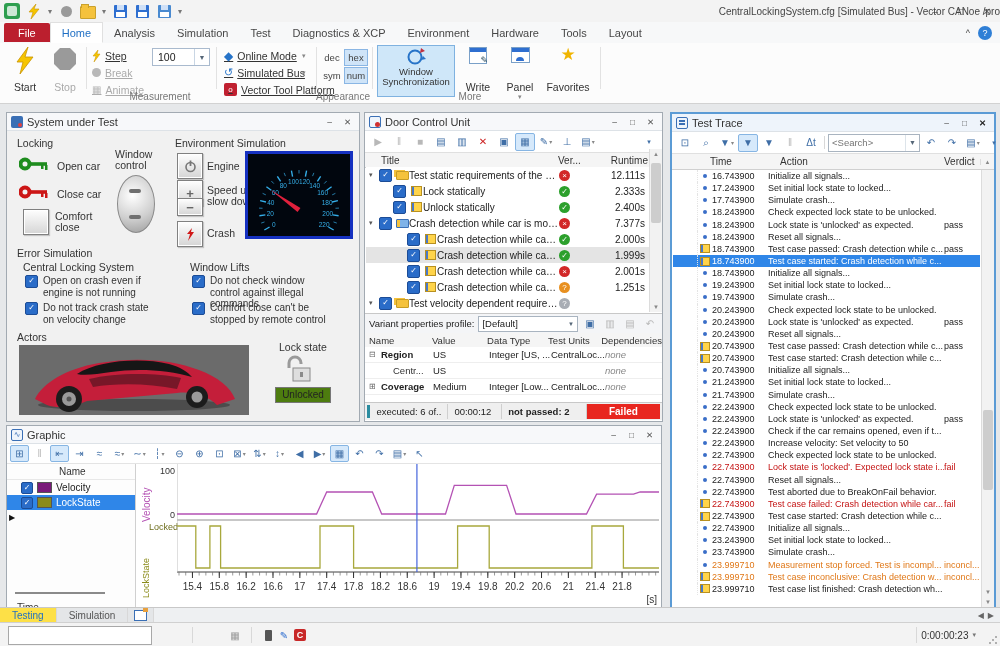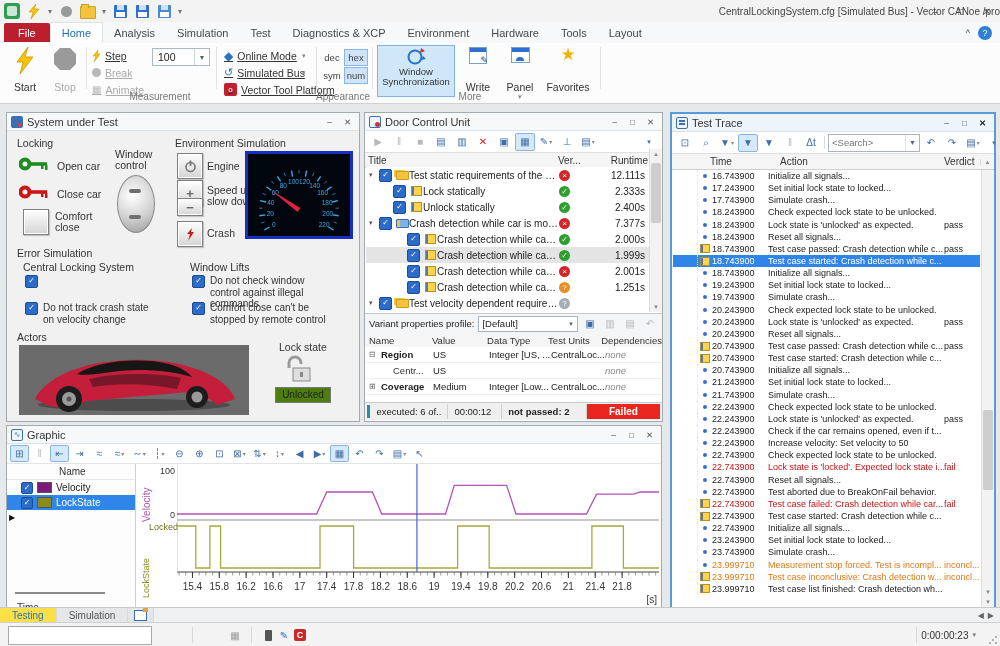--- a/index.html
+++ b/index.html
@@ -374,20 +374,21 @@
         <text x="74.62270260945974" y="41.378349622435266" text-anchor="middle" font-size="6.5" fill="#35aee8" font-family="Liberation Sans, sans-serif">160</text>
         <text x="79.18253548138271" y="51.36299087022662" text-anchor="middle" font-size="6.5" fill="#35aee8" font-family="Liberation Sans, sans-serif">180</text>
         <text x="79.70482181454705" y="62.32713030992527" text-anchor="middle" font-size="6.5" fill="#35aee8" font-family="Liberation Sans, sans-serif">200</text>
         <text x="76.11473670974873" y="72.7" text-anchor="middle" font-size="6.5" fill="#35aee8" font-family="Liberation Sans, sans-serif">220</text>
         <polygon points="22.489841678238243,35.698008165008076 52.450142273927995,53.96356011987416 49.549857726072005,58.03643988012584" fill="#e0203c"></polygon>
       </svg>
     <span class="seclabel" style="left:10px;top:134px">Error Simulation</span>
     <span class="seclabel" style="left:16px;top:148px">Central Locking System</span>
     <div class="cbrow" style="left:18px;top:162px;width:132px">
         <span class="cb">✓</span>
+        <span>Open on crash even if engine is not running</span>
       </div>
     <div class="cbrow" style="left:18px;top:189px;width:132px">
         <span class="cb">✓</span>
         <span>Do not track crash state on velocity change</span>
       </div>
     <span class="seclabel" style="left:183px;top:148px">Window Lifts</span>
     <div class="cbrow" style="left:185px;top:162px;width:140px">
         <span class="cb">✓</span>
         <span>Do not check window control against illegal commands</span>
       </div>
@@ -447,21 +448,21 @@
 
         <span class="ic dd">✎</span>
 
         <span class="ic">⊥</span>
 
         <span class="ic dd">▤</span>
 
       <span class="ic" style="margin-left:auto;font-size:7px">▾</span>
     </div>
     <div class="gridhead" style="height:14px">
-      <span style="flex:1;padding-left:3px">Title</span>
+      <span style="flex:1;padding-left:16px">Title</span>
       <span style="width:34px">Ver...</span>
       <span style="width:56px;text-align:right;padding-right:14px">Runtime</span>
     </div>
     <div style="position:absolute;left:1px;right:13px;top:54px;height:145px;background:#fff;overflow:hidden">
 
         <div class="drow">
           <span class="ind l0"></span>
           <span class="exp">▾</span>
           <span class="cb" style="margin-right:3px">✓</span>
           <span class="ticn folder"></span>

